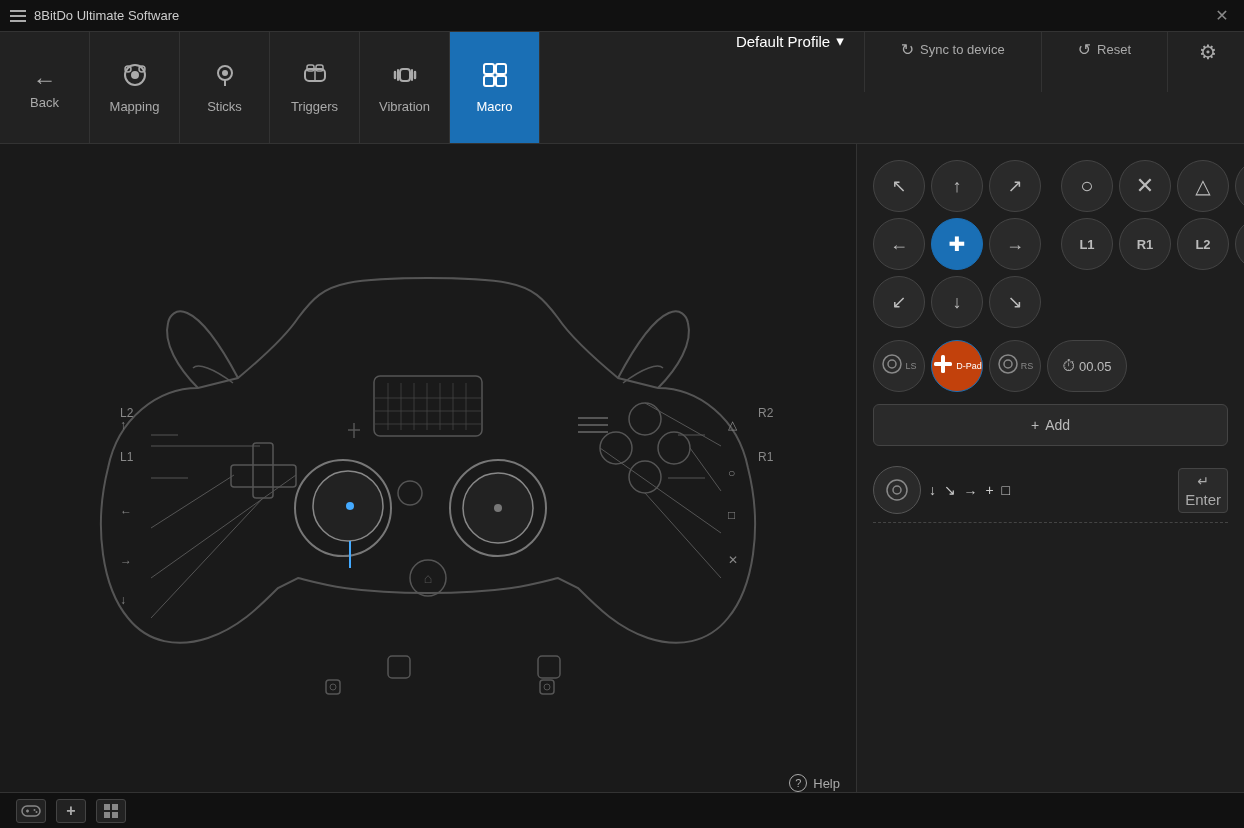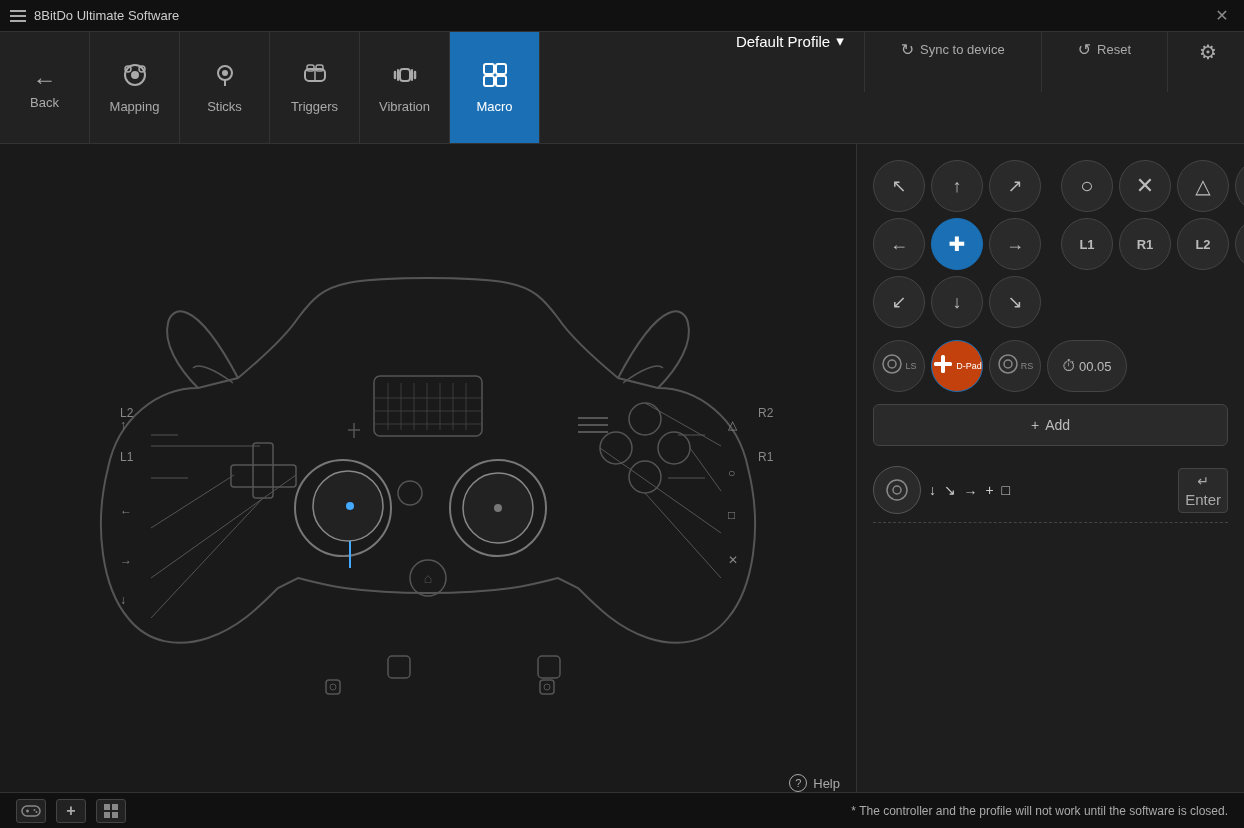--- a/index.html
+++ b/index.html
@@ -680,16 +680,13 @@
     <div class="status-icon-btn" style="font-size:16px;font-weight:bold;">+</div>
     <div class="status-icon-btn">
       <svg width="16" height="16" viewBox="0 0 16 16" fill="none">
         <rect x="1" y="1" width="6" height="6" fill="#888"></rect>
         <rect x="9" y="1" width="6" height="6" fill="#888"></rect>
         <rect x="1" y="9" width="6" height="6" fill="#888"></rect>
         <rect x="9" y="9" width="6" height="6" fill="#888"></rect>
       </svg>
     </div>
   </div>
-  <div id="status-right">
-    <span>* The controller and the profile will not work until the software is closed.</span>
-  </div>
 </div>
 
 </body></html>

